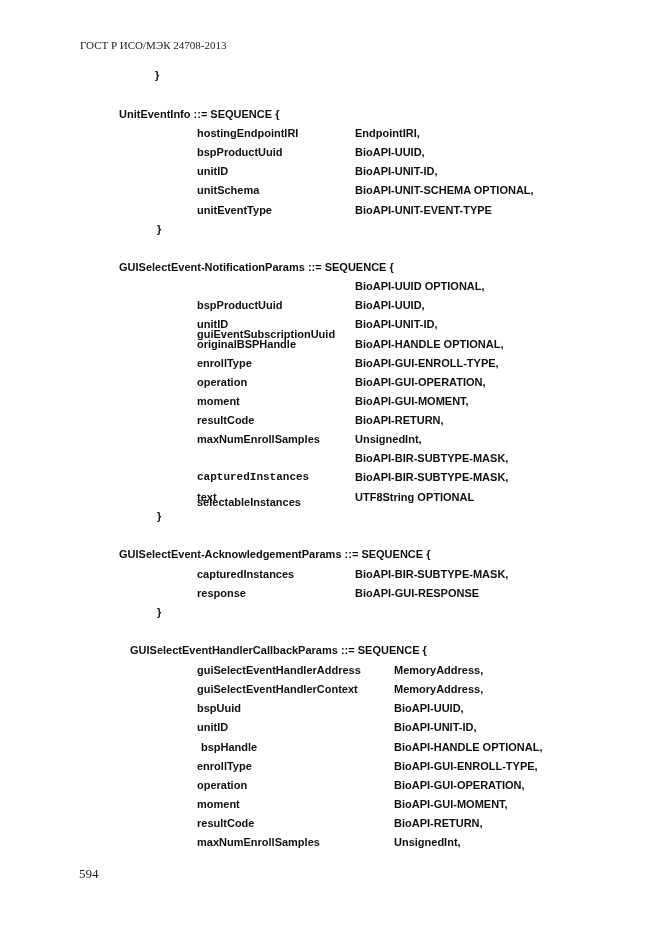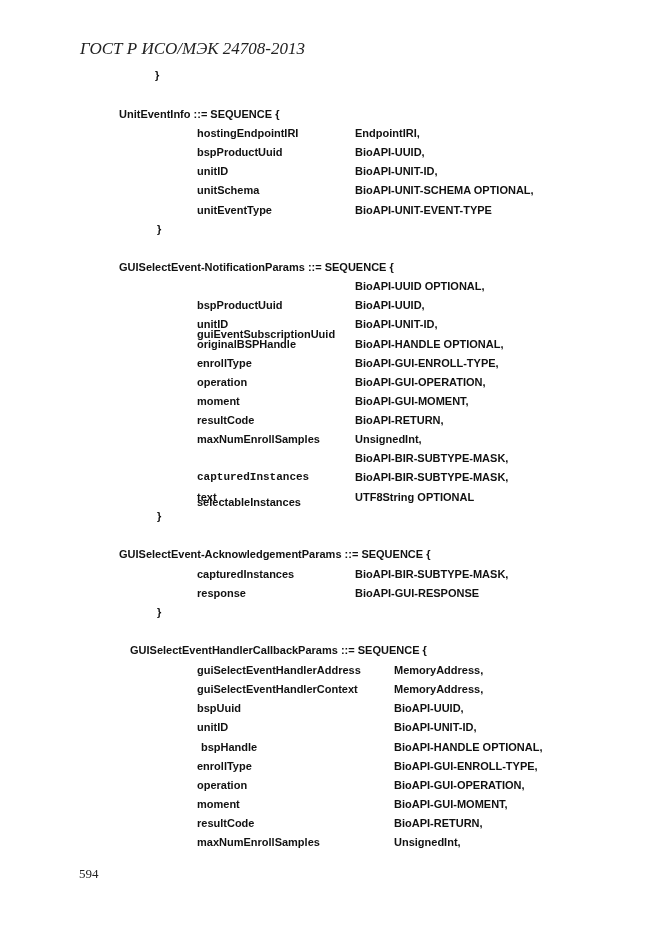--- a/index.html
+++ b/index.html
@@ -1,17 +1,17 @@
 <!DOCTYPE html>
 <html><head>
 <meta charset="utf-8">
 <style>
   html, body { margin: 0; padding: 0; background: #ffffff; }
   body { width: 662px; height: 935px; position: relative; overflow: hidden; color: #111; }
-  .header { position: absolute; left: 80px; top: 39px; font-family: "Liberation Serif", serif; font-size: 17px; color: #222; font-style: italic; }
+  .header { position: absolute; left: 80px; top: 39px; font-family: "Liberation Serif", serif; font-size: 11px; color: #222; }
   .footer { position: absolute; left: 79px; top: 866px; font-family: "Liberation Serif", serif; font-size: 13px; color: #222; }
   .code { font-family: "Liberation Sans", sans-serif; font-size: 11px; font-weight: bold; position: absolute; left: 0; top: 0; }
   .line { position: absolute; white-space: nowrap; }
   .brace { position: absolute; white-space: nowrap; }
 </style>
 </head>
 <body>
 
 <div class="header">ГОСТ Р ИСО/МЭК 24708-2013</div>
 

